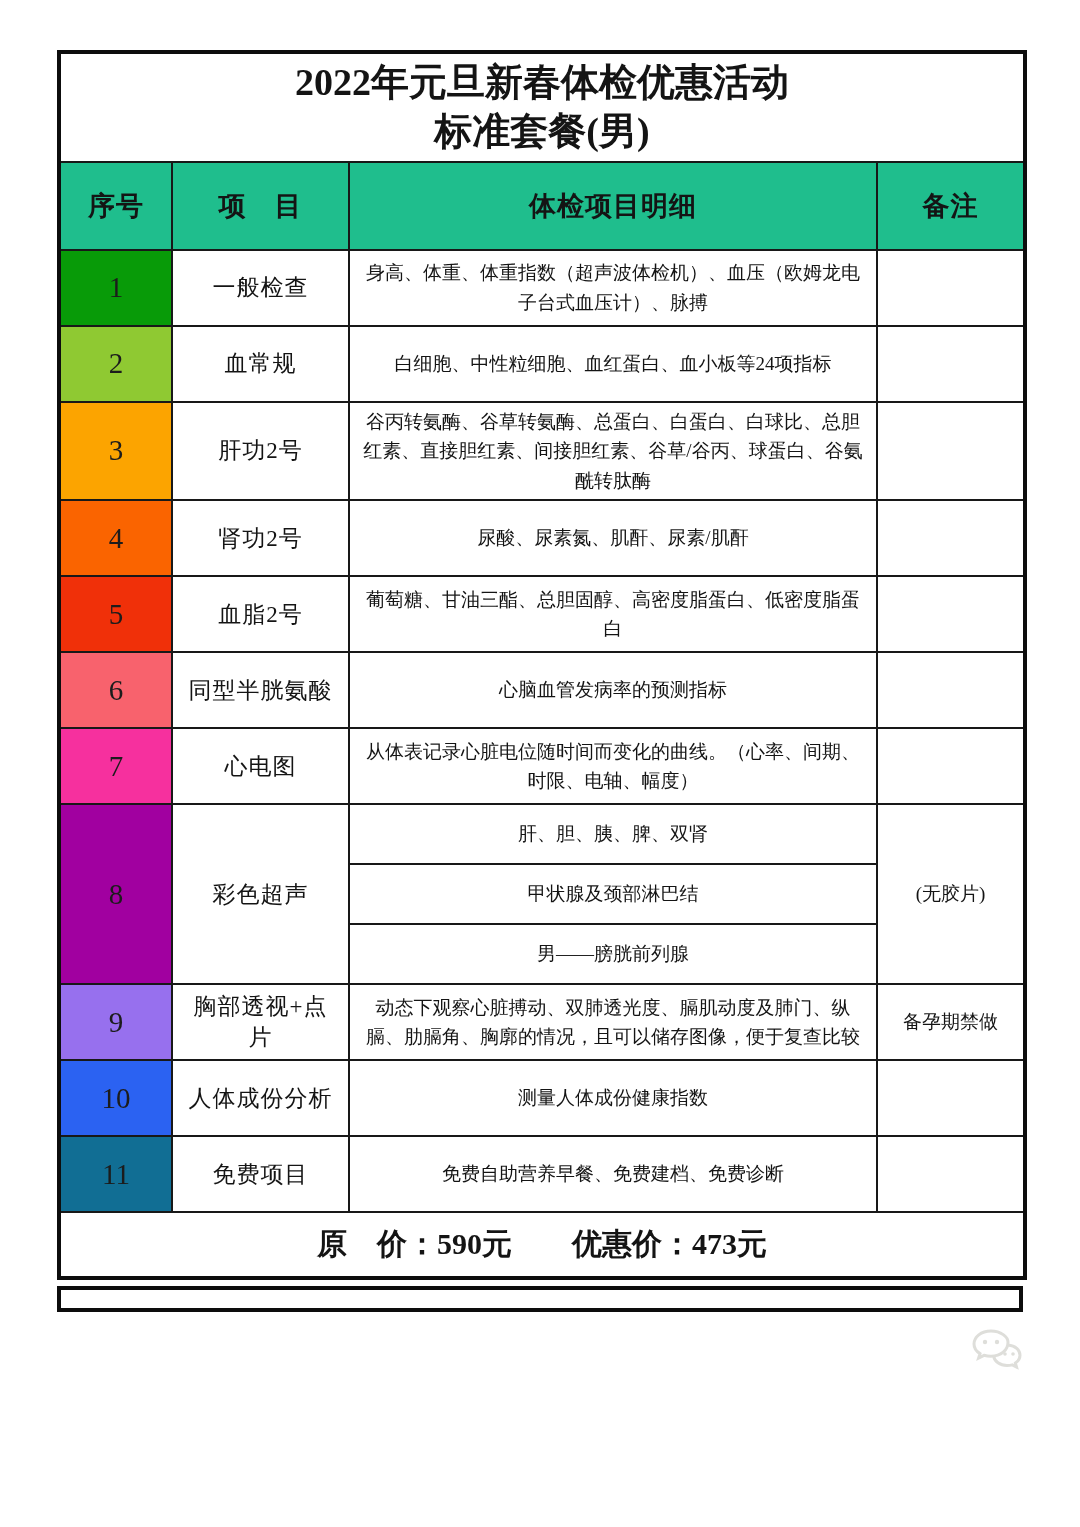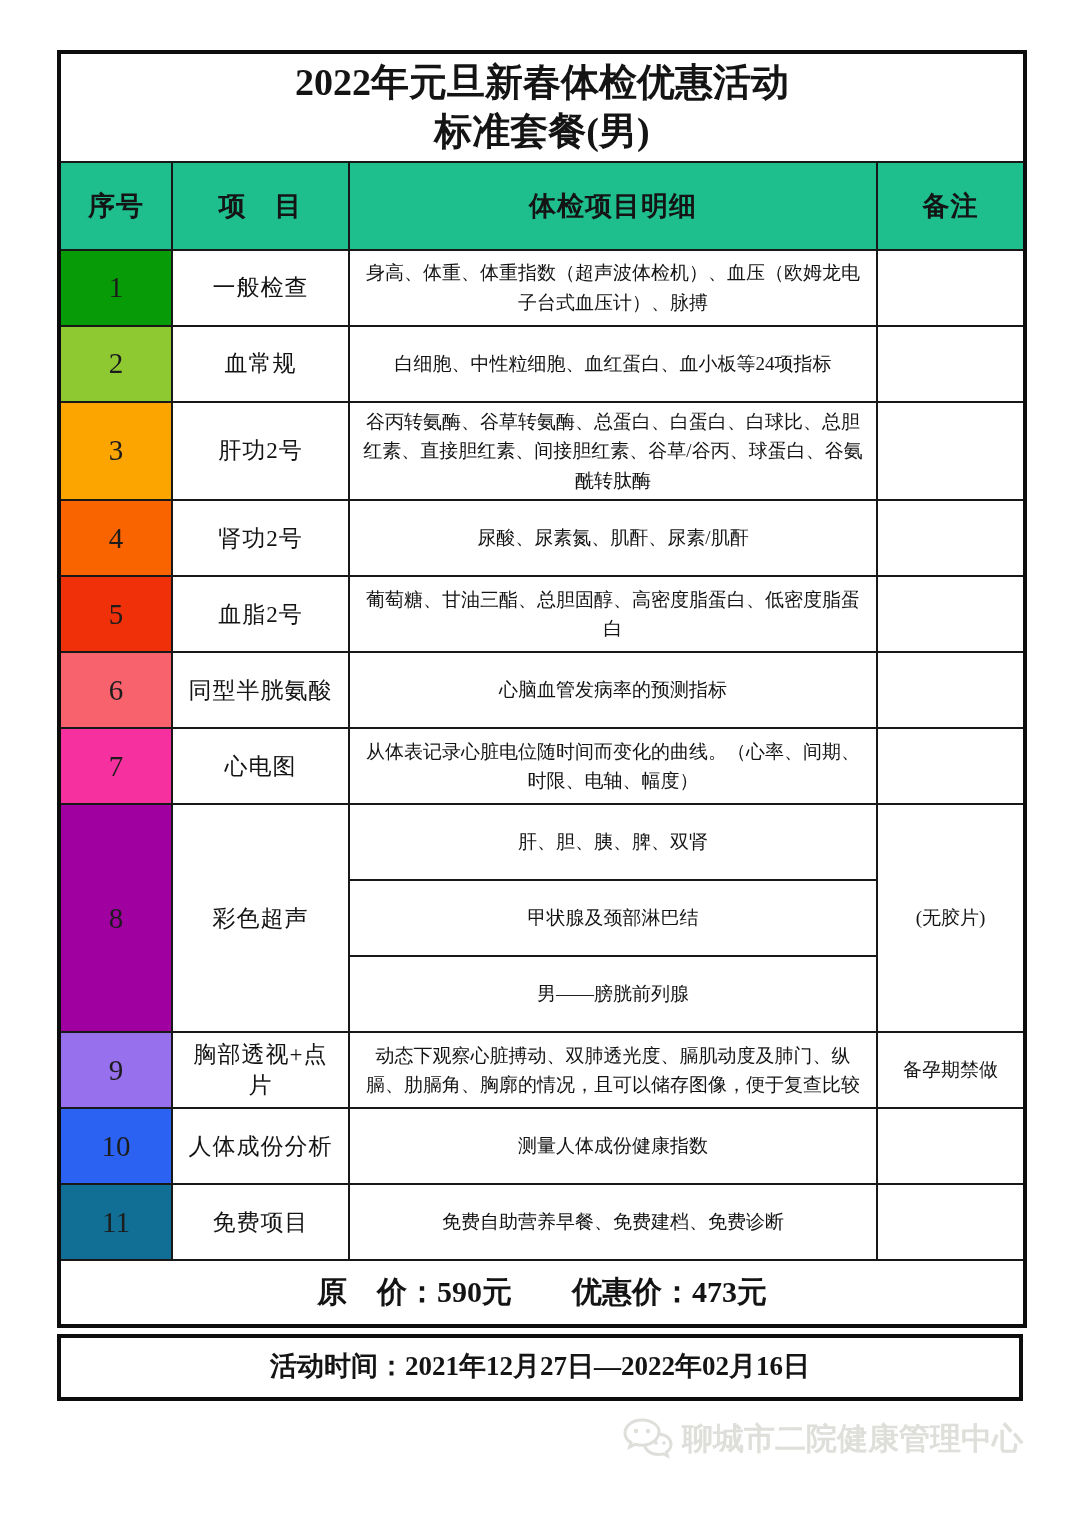--- a/index.html
+++ b/index.html
@@ -54,21 +54,21 @@
     padding:4px 2px;
   }
   td.detail{
     font-size:19px;
     line-height:1.55;
     padding:4px 14px;
   }
   td.remark{
     font-size:19px;
   }
-  td.sub{height:76px;margin-left:28px;}
+  td.sub{height:60px;margin-left:28px;}
 
   td.price-cell{
     height:66px;
     border-top:5px solid #0d0d0d;
     font-size:30px;
     font-weight:bold;
   }
   .price-wrap{display:flex;justify-content:center;align-items:center;gap:60px;}
 
   .activity-box{
@@ -213,32 +213,30 @@
           <div class="price-wrap">
             <span>原　价：590元</span>
             <span>优惠价：473元</span>
           </div>
         </td>
       </tr>
     </tbody>
   </table>
 
   <div class="activity-box">
-    <div>活动时间：2021年12月27日—2022年02月16日</div>
   </div>
 
   <div class="watermark">
     <svg class="wm-icon" width="52" height="44" viewBox="0 0 52 44">
       <g fill="none" stroke="#dededa" stroke-width="3">
         <path d="M20 3 C10 3 3 9 3 16 c0 4 2.4 7.4 6 9.6 L7.6 30 l5.4-2.7 c2.2 .6 4.6 .9 7 .9 9.9 0 17-6 17-14 C37 9 30 3 20 3 Z"></path>
         <path d="M37 17 c7.5 .6 12 5 12 10.3 0 3.2-1.8 6-4.6 7.8 L45.5 39 l-4.2-2.1 c-1.7 .5-3.5 .7-5.4 .7-7 0-12.4-4.2-13.3-9.6"></path>
       </g>
       <g fill="#dededa">
         <circle cx="14" cy="14" r="2.2"></circle>
         <circle cx="26" cy="14" r="2.2"></circle>
         <circle cx="34" cy="26" r="1.8"></circle>
         <circle cx="42" cy="26" r="1.8"></circle>
       </g>
     </svg>
-    <span>聊城市二院健康管理中心</span>
   </div>
 
 </div>
 
 </body></html>

